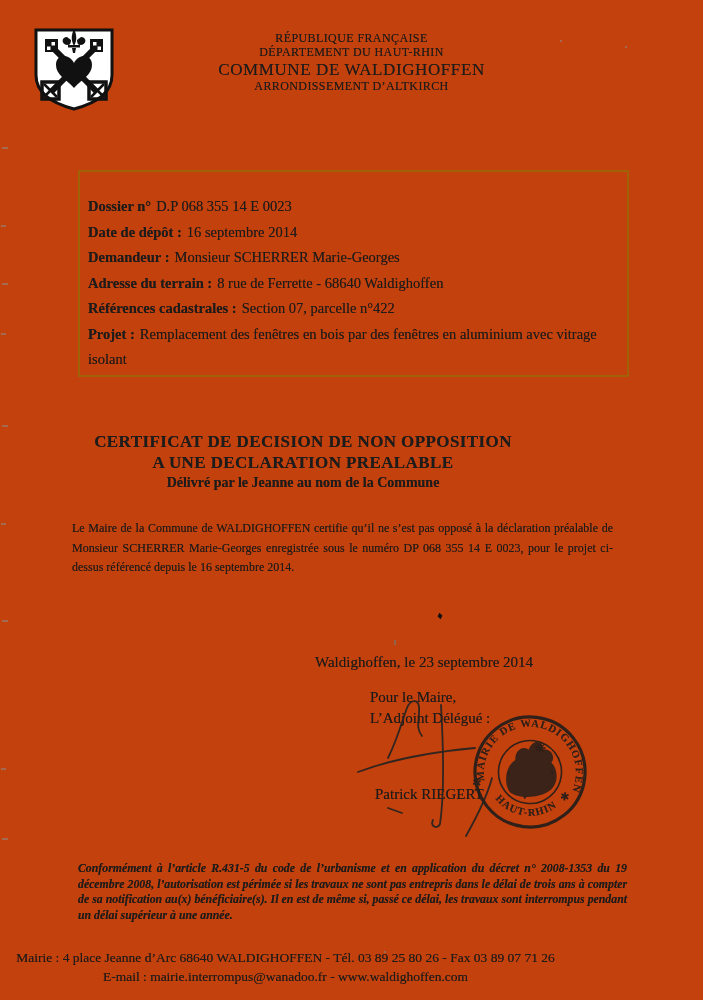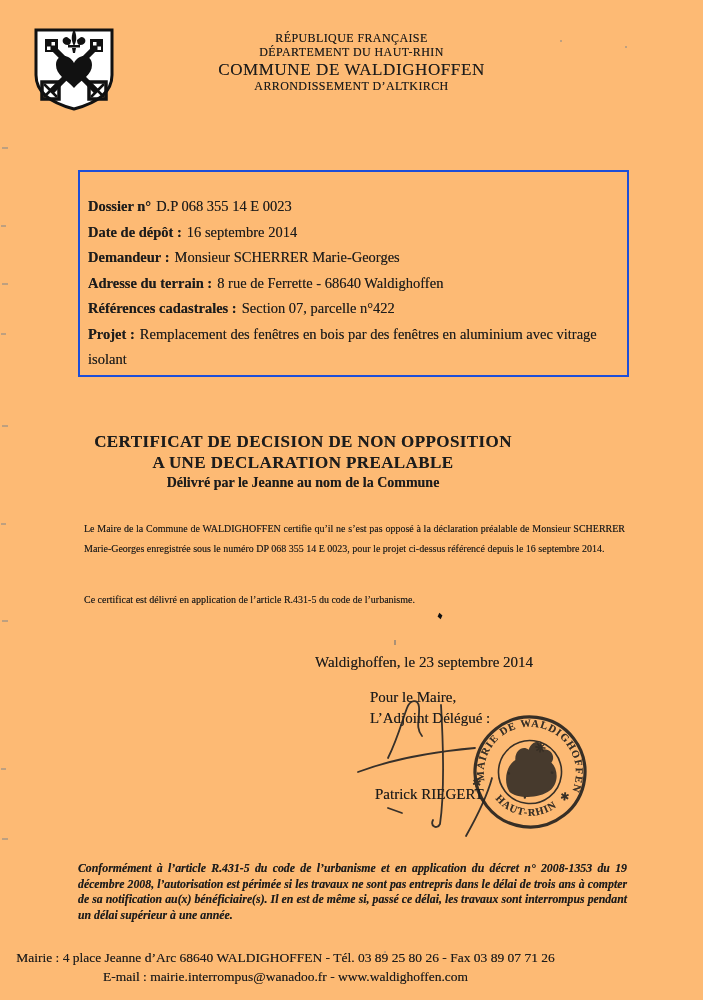--- a/index.html
+++ b/index.html
@@ -1,38 +1,38 @@
 <!DOCTYPE html>
 <html><head>
 <meta charset="utf-8">
 <style>
   html,body{margin:0;padding:0;background:#e8e8e8;}
   .page{
-    position:relative;width:703px;height:1000px;background:#fdba74;
+    position:relative;width:703px;height:1000px;background:#c2410c;
     font-family:"Liberation Serif", serif;color:#1c1c1c;overflow:hidden;
     text-shadow:0 0 .4px rgba(10,10,10,.5);
   }
   
   .coa{position:absolute;left:30px;top:25px;width:88px;height:88px;}
   .hdr{position:absolute;left:0;top:31px;width:703px;text-align:center;line-height:14px;}
   .hdr .h-small{font-size:12px;letter-spacing:.4px;}
   .hdr .h-big{font-size:17px;letter-spacing:.6px;margin-top:2px;line-height:18px;}
   
   .dbox{
     position:absolute;left:78px;top:170px;width:531px;height:177px;
-    border:2px solid #1d4ed8;padding:22px 8px 4px 8px;font-size:14.5px;
+    border:2px solid #a16207;padding:22px 8px 4px 8px;font-size:14.5px;
   }
   .box-row{line-height:25.5px;}
   .box-row .lbl{font-weight:bold;margin-right:5px;}
   
   .doc-title{position:absolute;left:0;top:431px;width:606px;text-align:center;font-weight:bold;}
   .doc-title .t1{font-size:17px;letter-spacing:.4px;line-height:21px;}
   .doc-title .t2{font-size:14px;line-height:19px;}
   
-  .para{position:absolute;left:84px;width:541px;font-size:10px;line-height:19.5px;text-align:justify;}
+  .para{position:absolute;left:72px;width:541px;font-size:12px;line-height:19.5px;text-align:justify;}
   .p1{top:519px;}
   .p2{top:590px;text-align:left;}
   .dateline{position:absolute;left:315px;top:654px;font-size:15px;}
   .sig-head{position:absolute;left:370px;top:687px;font-size:15px;line-height:21px;}
   .sig-name{position:absolute;left:375px;top:786px;font-size:15px;}
   .stamp{position:absolute;left:462px;top:704px;width:136px;height:136px;opacity:.88;}
   .signature{position:absolute;left:350px;top:690px;width:160px;height:155px;}
   
   .disclaimer{
     position:absolute;left:78px;top:861px;width:549px;
@@ -93,21 +93,20 @@
     <div class="box-row"><span class="lbl">Projet :</span><span>Remplacement des fenêtres en bois par des fenêtres en aluminium avec vitrage isolant</span></div>
   </div>
 
   <div class="doc-title">
     <div class="t1">CERTIFICAT DE DECISION DE NON OPPOSITION</div>
     <div class="t1">A UNE DECLARATION PREALABLE</div>
     <div class="t2">Délivré par le Jeanne au nom de la Commune</div>
   </div>
 
   <div class="para p1">Le Maire de la Commune de WALDIGHOFFEN certifie qu’il ne s’est pas opposé à la déclaration préalable de Monsieur SCHERRER Marie-Georges enregistrée sous le numéro DP 068 355 14 E 0023, pour le projet ci-dessus référencé depuis le 16 septembre 2014.</div>
-  <div class="para p2">Ce certificat est délivré en application de l’article R.431-5 du code de l’urbanisme.</div>
 
   <div class="mark-diamond"></div>
   <div class="mark-colon"></div>
 
   <div class="dateline">Waldighoffen, le 23 septembre 2014</div>
   <div class="sig-head">
     <div>Pour le Maire,</div>
     <div>L’Adjoint Délégué :</div>
   </div>
   <div class="sig-name">Patrick RIEGERT</div>

